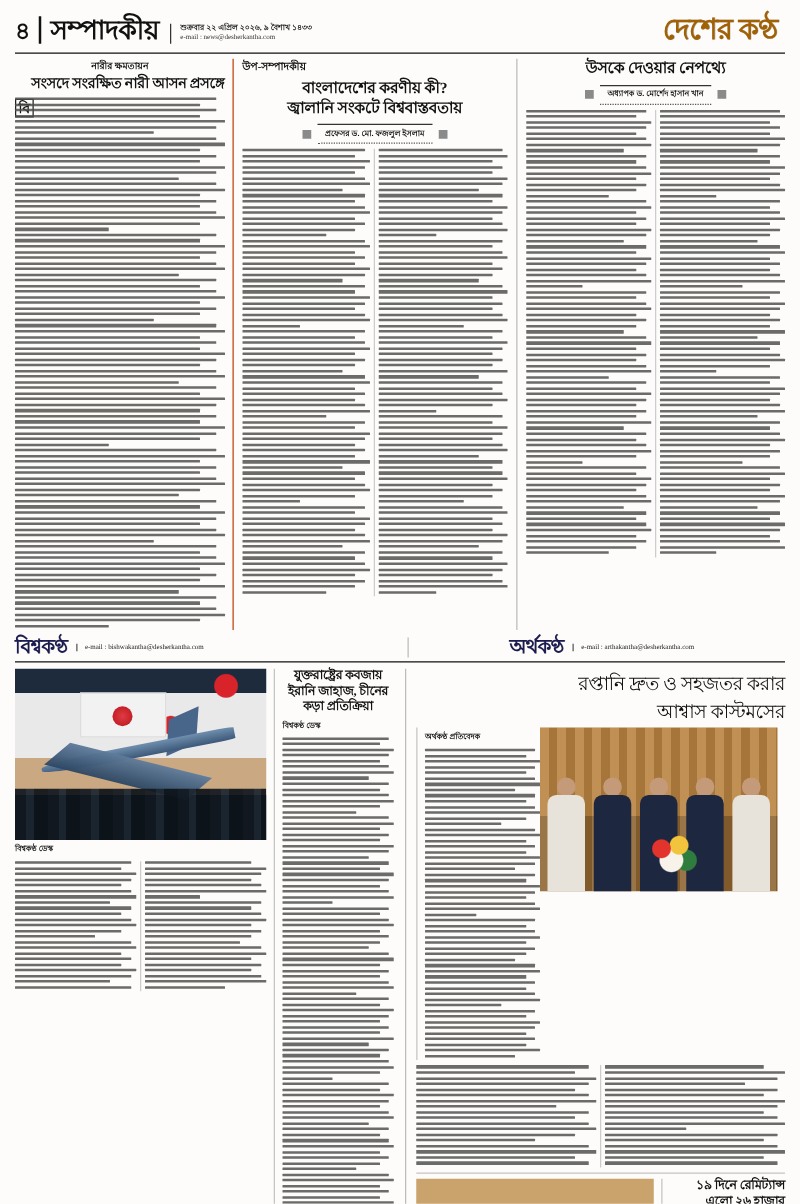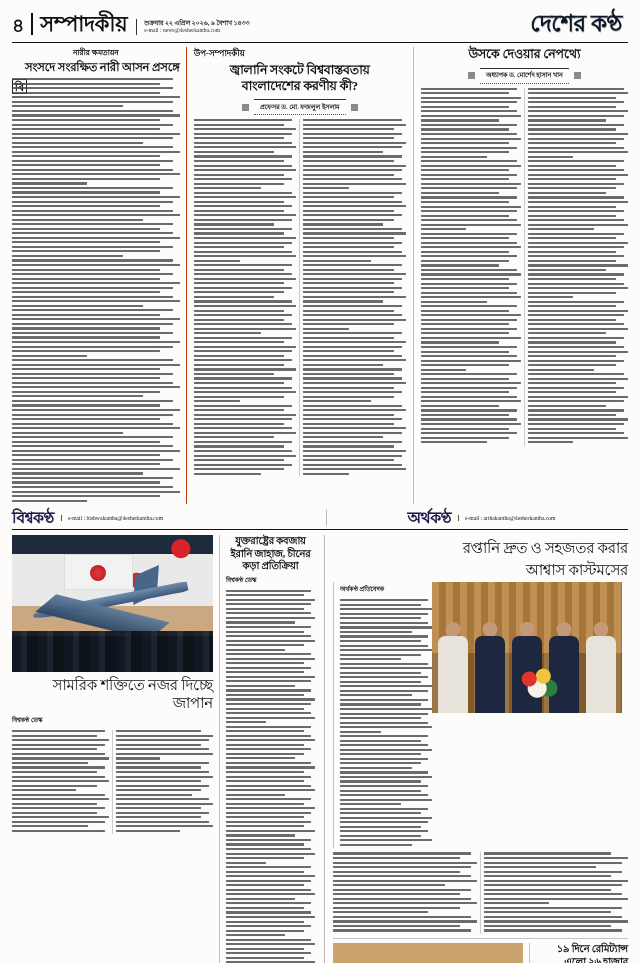--- a/index.html
+++ b/index.html
@@ -24,21 +24,21 @@
     letter-spacing: -.3px; line-height: 1; white-space: nowrap;
   }
   .mast-meta {
     border-left: 1px solid #333; margin-left: 9px; padding-left: 7px;
     line-height: 1.35;
   }
   .mast-meta .date { font-size: 6.2px; font-weight: 700; color: #1a1a1a; white-space: nowrap; }
   .mast-meta .email { font-size: 5.6px; color: #333; white-space: nowrap; }
   .mast-spacer { flex: 1; }
   .brand {
-    font-size: 23px; font-weight: 700; color: #0f172a;
+    font-size: 23px; font-weight: 700; color: #a16207;
     letter-spacing: -.5px; line-height: 1; padding-right: 6px;
     text-shadow: .5px .5px 0 rgba(0,0,0,.25);
   }
   .mast-rule { height: 1.2px; background: #111; margin: 3px 4px 0 4px; }
 
   
   .editorial { display: flex; padding: 4px 4px 0 4px; }
   .ed-col { position: relative; }
   .ed-col.c1 { width: 176px; padding-right: 6px; }
   .ed-col.c2 { width: 231px; padding: 0 7px; border-left: 1px solid #c2410c; border-right: 1px solid #bbb; }
@@ -315,22 +315,22 @@
           <div class="ln s8"></div>
           <div class="ln s9"></div>
         <div class="ln full"></div>
           <div class="ln s8"></div>
           <div class="ln s4"></div>
       </div>
     </div>
 
     <div class="ed-col c2">
       <div class="kicker-left">উপ-সম্পাদকীয়</div>
+      <div class="hl-ed2">বাংলাদেশের করণীয় কী?</div>
       <div class="hl-ed2">জ্বালানি সংকটে বিশ্ববাস্তবতায়</div>
-      <div class="hl-ed2">বাংলাদেশের করণীয় কী?</div>
       <div class="byline-band">
         <span class="byline-sq"></span>
         <span class="byline-txt">প্রফেসর ড. মো. ফজলুল ইসলাম</span>
         <span class="byline-sq"></span>
       </div>
       <div class="txt two">
         <div class="ln s9"></div>
           <div class="ln s8"></div>
           <div class="ln full"></div>
         <div class="ln s9"></div>
@@ -679,21 +679,20 @@
 
       <div class="flexrow">
         <div class="col-img">
           <div class="photo jet">
             <div class="jet-screen"></div>
             <div class="jet-tail"></div>
             <div class="jet-body"></div>
             <div class="jet-wing"></div>
             <div class="jet-crowd"></div>
           </div>
-          <div class="cap-hl big">সামরিক শক্তিতে নজর দিচ্ছে জাপান</div>
           <div class="desk">বিশ্বকণ্ঠ ডেস্ক</div>
           <div class="txt two">
             <div class="ln s9"></div>
               <div class="ln s8"></div>
               <div class="ln full"></div>
             <div class="ln s9"></div>
               <div class="ln s8"></div>
               <div class="ln s9"></div>
             <div class="ln full"></div>
               <div class="ln s7"></div>

